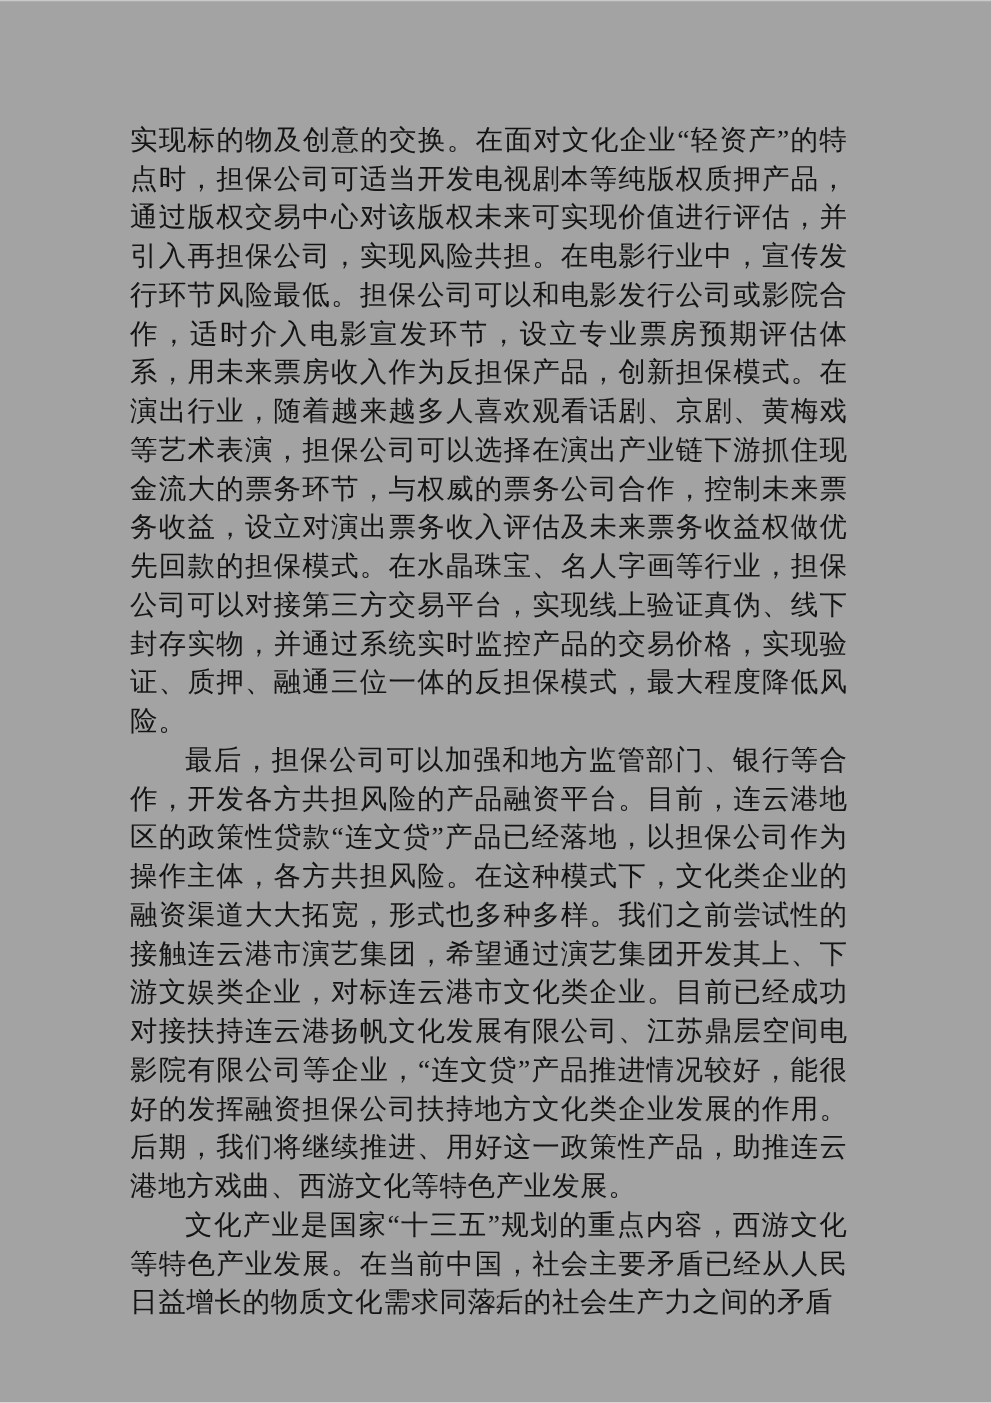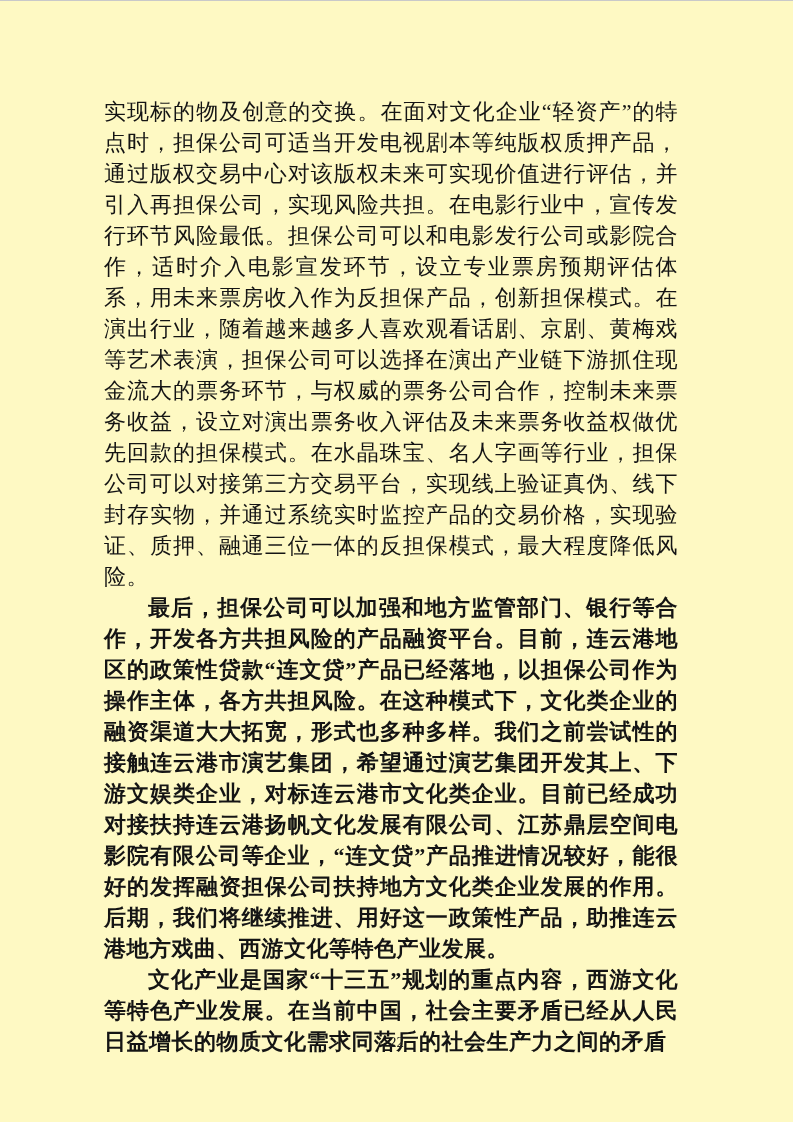--- a/index.html
+++ b/index.html
@@ -4,21 +4,21 @@
 <style>
   html, body {
     margin: 0;
     padding: 0;
     background: #ffffff;
   }
   .page {
     position: relative;
     width: 793px;
     height: 1122px;
-    background: #fef9c3;
+    background: #a3a3a3;
     overflow: hidden;
     font-family: "Liberation Serif", serif;
     color: #141414;
   }
   .top-edge {
     position: absolute;
     top: 0;
     left: 0;
     right: 0;
     height: 1px;
@@ -35,21 +35,20 @@
     padding: 0;
     font-size: 22px;
     line-height: 31px;
     text-align: justify;
     letter-spacing: 0.5px;
     word-break: break-all;
     overflow-wrap: break-word;
   }
   .text-block p.indent {
     text-indent: 2em;
-    font-weight: bold;
   }
   .footer {
     position: absolute;
     left: 0;
     right: 0;
     top: 1034px;
     text-align: center;
     font-size: 15px;
     color: #222222;
   }

